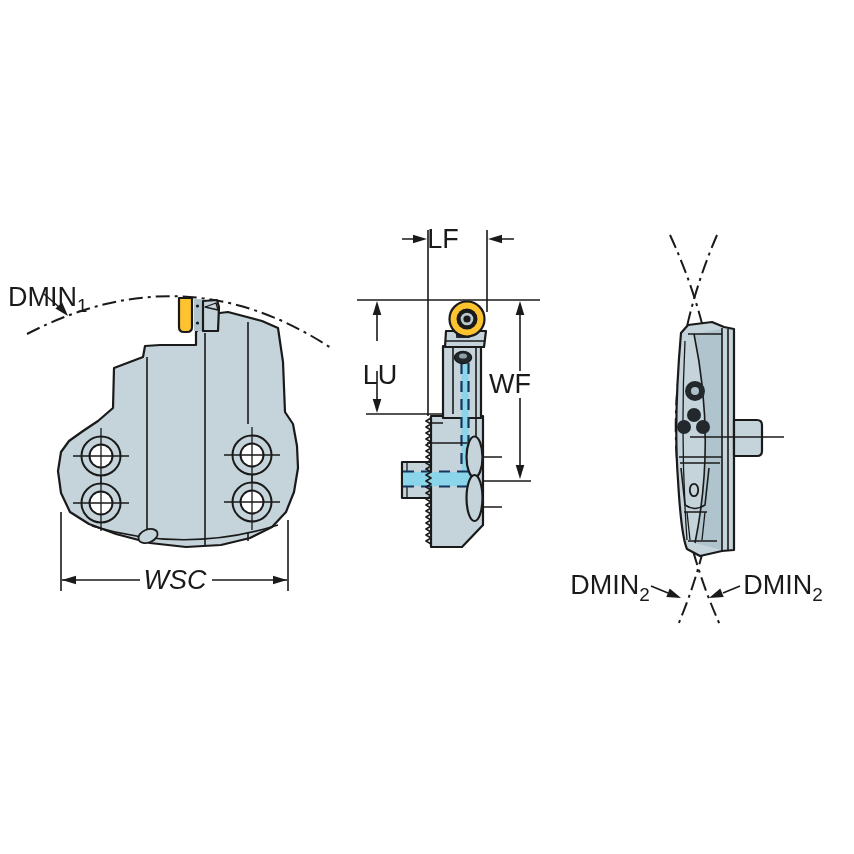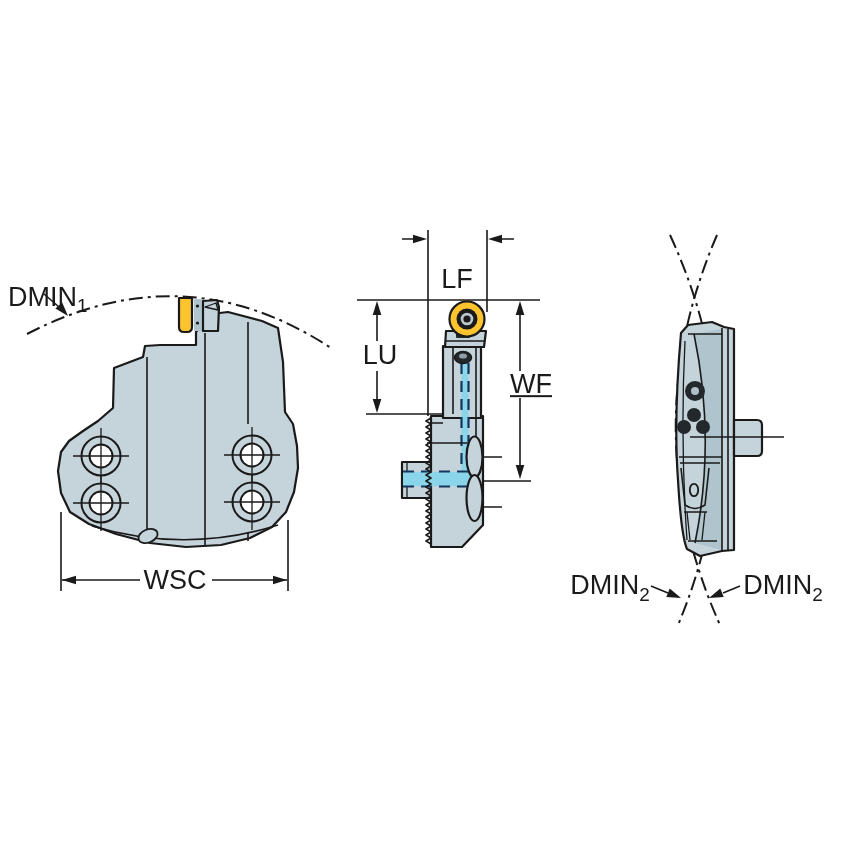--- a/index.html
+++ b/index.html
@@ -192,25 +192,25 @@
     </g>
     <g>
       <path class="dim" d="M740,586 L723,593"></path>
       <polygon class="arr" points="709,598 720.3,588.6 723.7,597"></polygon>
     </g>
   </g>
 </svg>
 
 <div class="lbl" style="left:8px; top:283px;"><span>DMIN</span><sub>1</sub></div>
 
-<div class="lbl ctr" style="left:457px; top:240px;margin-top:40px;"><span>LF</span></div>
-
-<div class="lbl ctr" style="left:380px; top:356px;"><span>LU</span></div>
-
-<div class="lbl ctr" style="left:531px; top:385px;text-decoration:underline;"><span>WF</span></div>
-
-<div class="lbl ctr" style="left:175px; top:581px;"><span>WSC</span></div>
+<div class="lbl ctr" style="left:443px; top:240px;"><span>LF</span></div>
+
+<div class="lbl ctr" style="left:380px; top:376px;"><span>LU</span></div>
+
+<div class="lbl ctr" style="left:510px; top:385px;"><span>WF</span></div>
+
+<div class="lbl ctr" style="left:175px; top:581px;font-style:italic;"><span>WSC</span></div>
 
 <div class="lbl ctr" style="left:610px; top:586px;"><span>DMIN</span><sub>2</sub></div>
 
 <div class="lbl ctr" style="left:783px; top:586px;"><span>DMIN</span><sub>2</sub></div>
 
 </div>
 
 </body></html>

